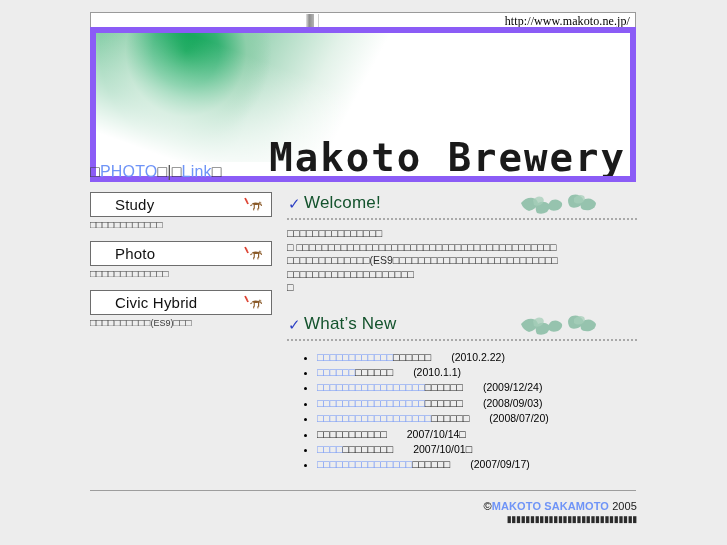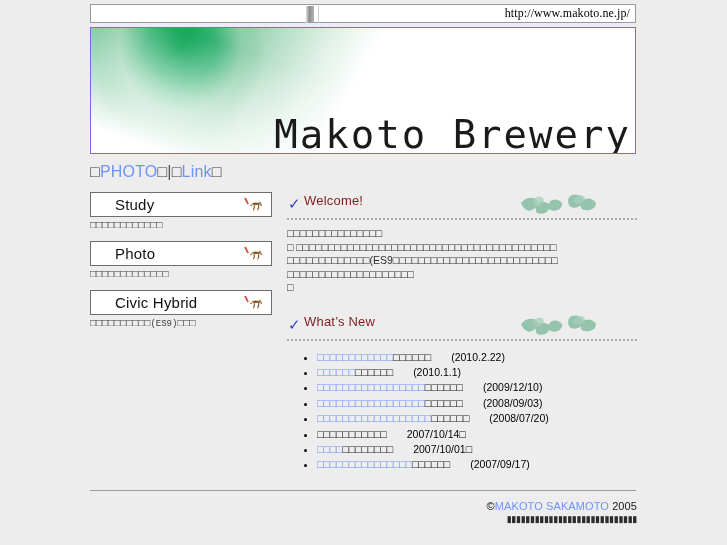--- a/index.html
+++ b/index.html
@@ -16,21 +16,21 @@
     position: relative;
     width: 727px;
     height: 545px;
     background: #ededed;
   }
 
   
   .urlbar {
     position: absolute;
     left: 90px;
-    top: 4px;
+    top: 12px;
     width: 546px;
     height: 19px;
     background: #ffffff;
     border: 1px solid #9a9a9a;
     box-sizing: border-box;
     display: flex;
     align-items: center;
     justify-content: flex-end;
   }
   .urlbar-handle {
@@ -56,25 +56,26 @@
     padding-right: 5px;
     letter-spacing: .1px;
   }
 
   
   .banner {
     position: absolute;
     left: 90px;
     top: 27px;
     width: 546px;
-    height: 127px;
+    height: 155px;
     background: #ffffff;
-    border: 1px solid #8b5cf6;
+    border: 6px solid #8b5cf6;
     box-sizing: border-box;
     overflow: hidden;
+    font-weight: bold;
   }
   .banner-grad {
     position: absolute;
     left: 0; top: 0;
     width: 330px;
     height: 129px;
   }
   .banner-grad .g1 {
     position: absolute; left: 0; top: 0; width: 330px; height: 129px;
     background:
@@ -141,21 +142,21 @@
     width: 22px;
     height: 16px;
   }
   .menu-caption {
     font-size: 10px;
     color: #3b3b3b;
     margin-top: 2px;
     letter-spacing: 0px;
     white-space: nowrap;
   }
-  .mono-small { font-family: Liberation Mono, monospace; font-size: 9px; }
+  .mono-small { font-family: Liberation Sans, sans-serif; font-size: 9px; }
 
   
   .rightcol {
     position: absolute;
     left: 287px;
     top: 192px;
     width: 350px;
   }
   .sect-head {
     position: relative;
@@ -167,22 +168,22 @@
     color: #2b3fc4;
     font-size: 15px;
     position: absolute;
     left: 1px;
     top: 3px;
   }
   .sect-title {
     position: absolute;
     left: 17px;
     top: 1px;
-    font-size: 13px;
-    color: #7f1d1d;
+    font-size: 17px;
+    color: #14532d;
     letter-spacing: .2px;
   }
   .leaves {
     position: absolute;
     right: 36px;
     top: 0px;
     width: 90px;
     height: 26px;
   }
 
@@ -223,21 +224,21 @@
   }
   .footer {
     position: absolute;
     right: 90px;
     top: 500px;
     text-align: right;
     width: 360px;
   }
   .foot-line1 { font-size: 11px; color: #1a1a1a; letter-spacing: .1px; }
   .foot-line1 .cpy { color: #000; }
-  .foot-line1 .name { color: #6f94f7; }
+  .foot-line1 .name { color: #6f94f7; font-weight: bold; }
   .foot-line1 .yr { color: #1a1a1a; }
   .foot-line2 {
     font-size: 9px;
     color: #2b2b2b;
     letter-spacing: -0.3px;
     margin-top: 2px;
   }
 </style>
 </head>
 <body>
@@ -367,21 +368,21 @@
             <path d="M22 8 q4-5 9-3 q3 2 1 6 q-4 4-9 2 z"></path>
             <path d="M63 6 q5-5 10-2 q2 3-1 6 q-5 3-9 0 z"></path>
           </g>
         </svg>
       </span>
     </div>
 
     <ul class="news">
       <li><span class="lnk">□□□□□□□□□□□□</span><span class="blk">□□□□□□</span><span class="dt">(2010.2.22)</span></li>
       <li><span class="lnk">□□□□□□</span><span class="blk">□□□□□□</span><span class="dt">(2010.1.1)</span></li>
-      <li><span class="lnk">□□□□□□□□□□□□□□□□□</span><span class="blk">□□□□□□</span><span class="dt">(2009/12/10)</span></li>
+      <li><span class="lnk">□□□□□□□□□□□□□□□□□</span><span class="blk">□□□□□□</span><span class="dt">(2009/12/24)</span></li>
       <li><span class="lnk">□□□□□□□□□□□□□□□□□</span><span class="blk">□□□□□□</span><span class="dt">(2008/09/03)</span></li>
       <li><span class="lnk">□□□□□□□□□□□□□□□□□□</span><span class="blk">□□□□□□</span><span class="dt">(2008/07/20)</span></li>
       <li><span class="lnk"></span><span class="blk">□□□□□□□□□□□</span><span class="dt">2007/10/14□</span></li>
       <li><span class="lnk">□□□□</span><span class="blk">□□□□□□□□</span><span class="dt">2007/10/01□</span></li>
       <li><span class="lnk">□□□□□□□□□□□□□□□</span><span class="blk">□□□□□□</span><span class="dt">(2007/09/17)</span></li>
     </ul>
 
   </div>
 
   <div class="foot-rule"></div>

